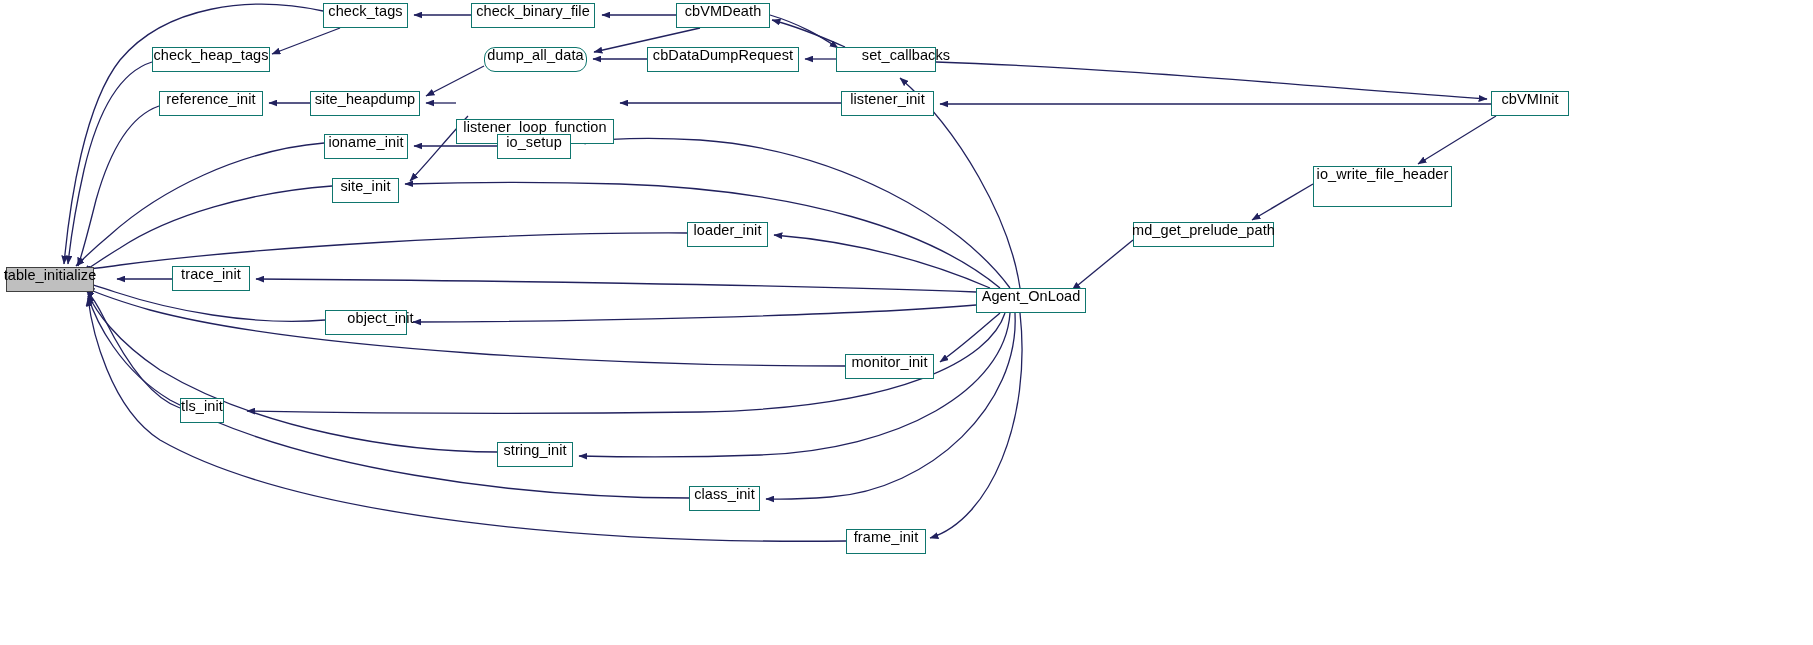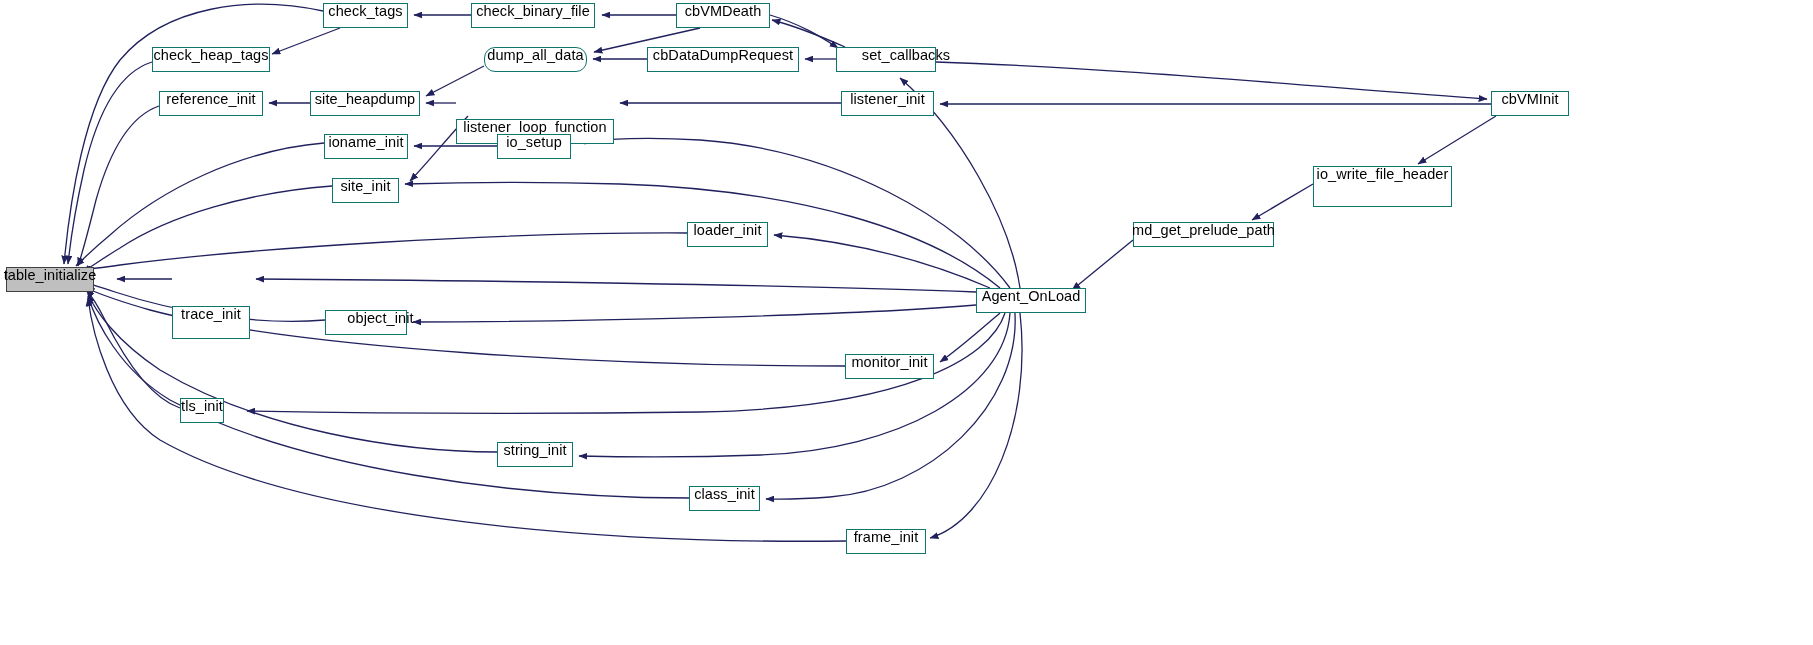--- a/index.html
+++ b/index.html
@@ -162,21 +162,21 @@
       </div>
       <div class="gnode" style="left: 332px; top: 178px; width: 67px; height: 25px;">
         <span class="nlabel">site_init</span>
       </div>
       <div class="gnode" style="left: 687px; top: 222px; width: 81px; height: 25px;">
         <span class="nlabel">loader_init</span>
       </div>
       <div class="gnode" style="left: 1133px; top: 222px; width: 141px; height: 25px;">
         <span class="nlabel">md_get_prelude_path</span>
       </div>
-      <div class="gnode" style="left: 172px; top: 266px; width: 78px; height: 33px; margin-top: 40px;">
+      <div class="gnode" style="left: 172px; top: 266px; width: 78px; height: 25px;">
         <span class="nlabel">trace_init</span>
       </div>
       <div class="gnode" style="left: 976px; top: 288px; width: 110px; height: 25px;">
         <span class="nlabel">Agent_OnLoad</span>
       </div>
       <div class="gnode" style="left: 325px; top: 310px; width: 82px; height: 25px; padding-left: 29px;">
         <span class="nlabel">object_init</span>
       </div>
       <div class="gnode" style="left: 845px; top: 354px; width: 89px; height: 25px;">
         <span class="nlabel">monitor_init</span>

